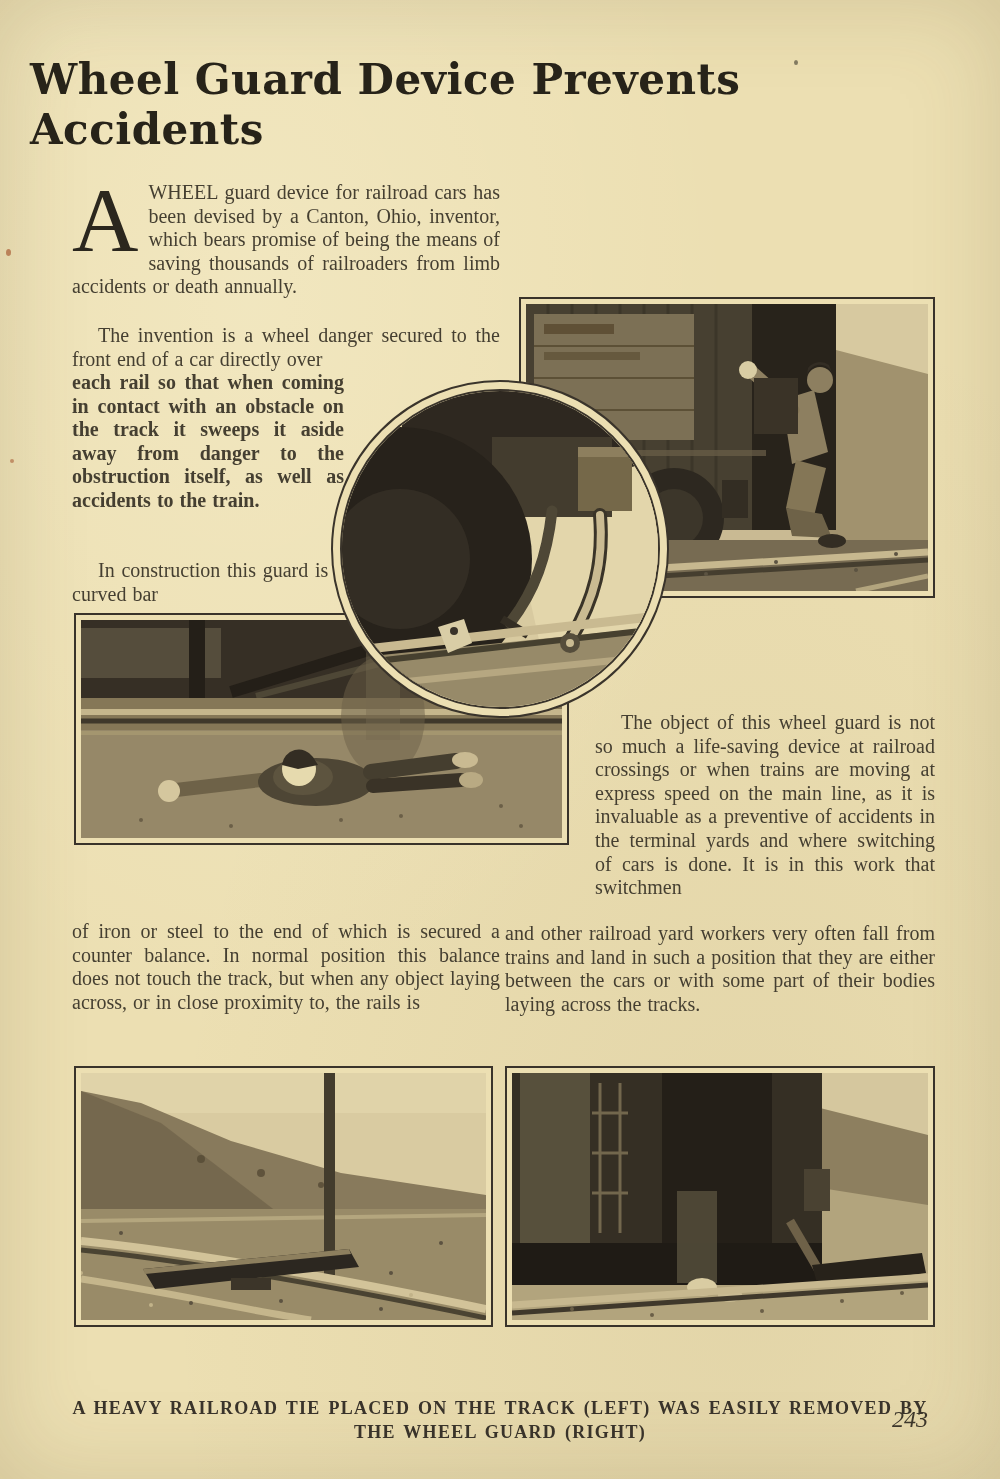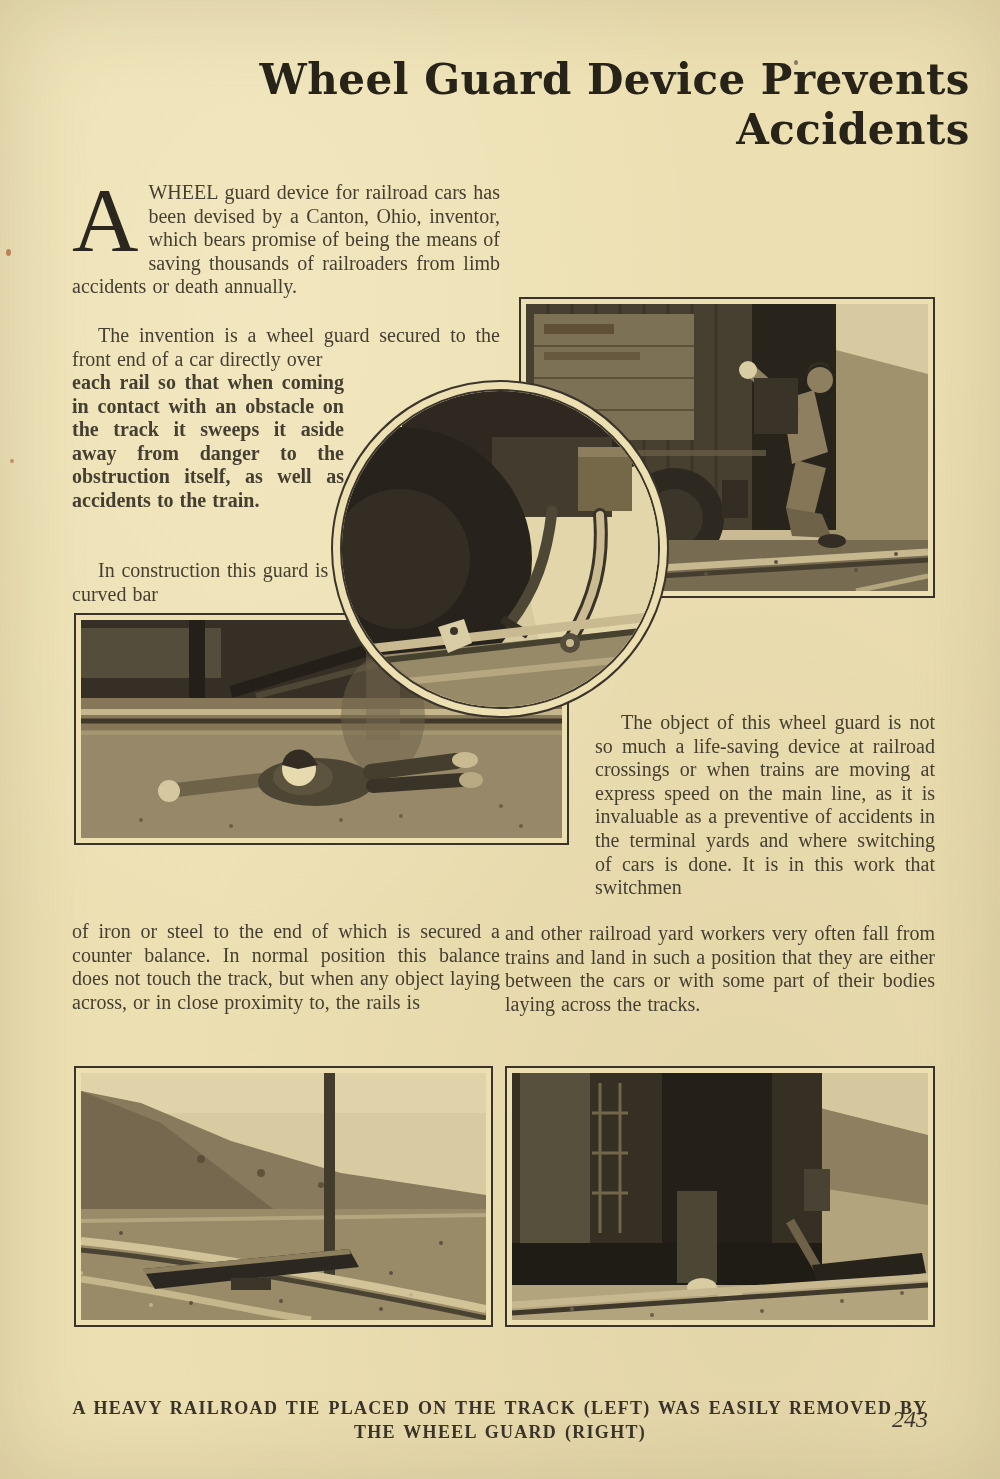--- a/index.html
+++ b/index.html
@@ -7,21 +7,21 @@
     position:relative;width:1000px;height:1479px;margin:0 auto;overflow:hidden;
     background:
       radial-gradient(ellipse at 25% 20%, rgba(255,250,225,0.28), transparent 45%),
       radial-gradient(ellipse at 75% 85%, rgba(115,95,55,0.08), transparent 55%),
       #ecdfb2;
     box-shadow: inset 0 0 90px rgba(95,75,40,0.18);
     font-family:"Liberation Serif", serif;
   }
   .abs{position:absolute;}
   .title{
-    left:30px; top:55px; width:940px; text-align:right;
+    left:30px; top:55px; width:940px; text-align:left;
     font-family:"DejaVu Serif", serif; font-weight:600;
     font-size:42px; line-height:50px; color:#272319; letter-spacing:0.5px;
   }
   .body-text{
     font-size:20px; line-height:23.6px; color:#453f31;
     text-align:justify; word-spacing:1px;
   }
   .indent{text-indent:26px;}
   .dropcap{
     float:left; font-family:"Liberation Serif",serif; font-weight:400;
@@ -55,21 +55,21 @@
 <div class="page">
 
   <div class="abs title">
     <div>Wheel Guard Device Prevents Accidents</div>
   </div>
 
   <div class="abs body-text" style="left:72px; top:181px; width:428px;">
     <span class="dropcap">A</span><span>WHEEL guard device for railroad cars has been devised by a Canton, Ohio, inventor, which bears promise of being the means of saving thousands of railroaders from limb accidents or death annually.</span>
   </div>
 
-  <div class="abs body-text indent" style="left:72px; top:324px; width:428px;">The invention is a wheel guard secured to the front end of a car directly over</div>
+  <div class="abs body-text indent" style="left:72px; top:324px; width:428px;">The invention is a wheel danger secured to the front end of a car directly over</div>
 
   <div class="abs body-text" style="left:72px; top:371px; width:272px;font-weight:bold;">each rail so that when coming in contact with an obstacle on the track it sweeps it aside away from danger to the obstruction itself, as well as accidents to the train.</div>
 
   <div class="abs body-text indent" style="left:72px; top:559px; width:272px;">In construction this guard is a curved bar</div>
 
 
   <div class="abs photo z1" style="left:519px; top:297px;" role="img" aria-label="Dummy about to be pushed aside by wheel guard device on a boxcar">
     <svg width="402" height="287" viewBox="0 0 402 287">
       <rect width="402" height="287" fill="#c9ba93"></rect>
       <rect x="300" width="102" height="287" fill="#a1926e"></rect>

